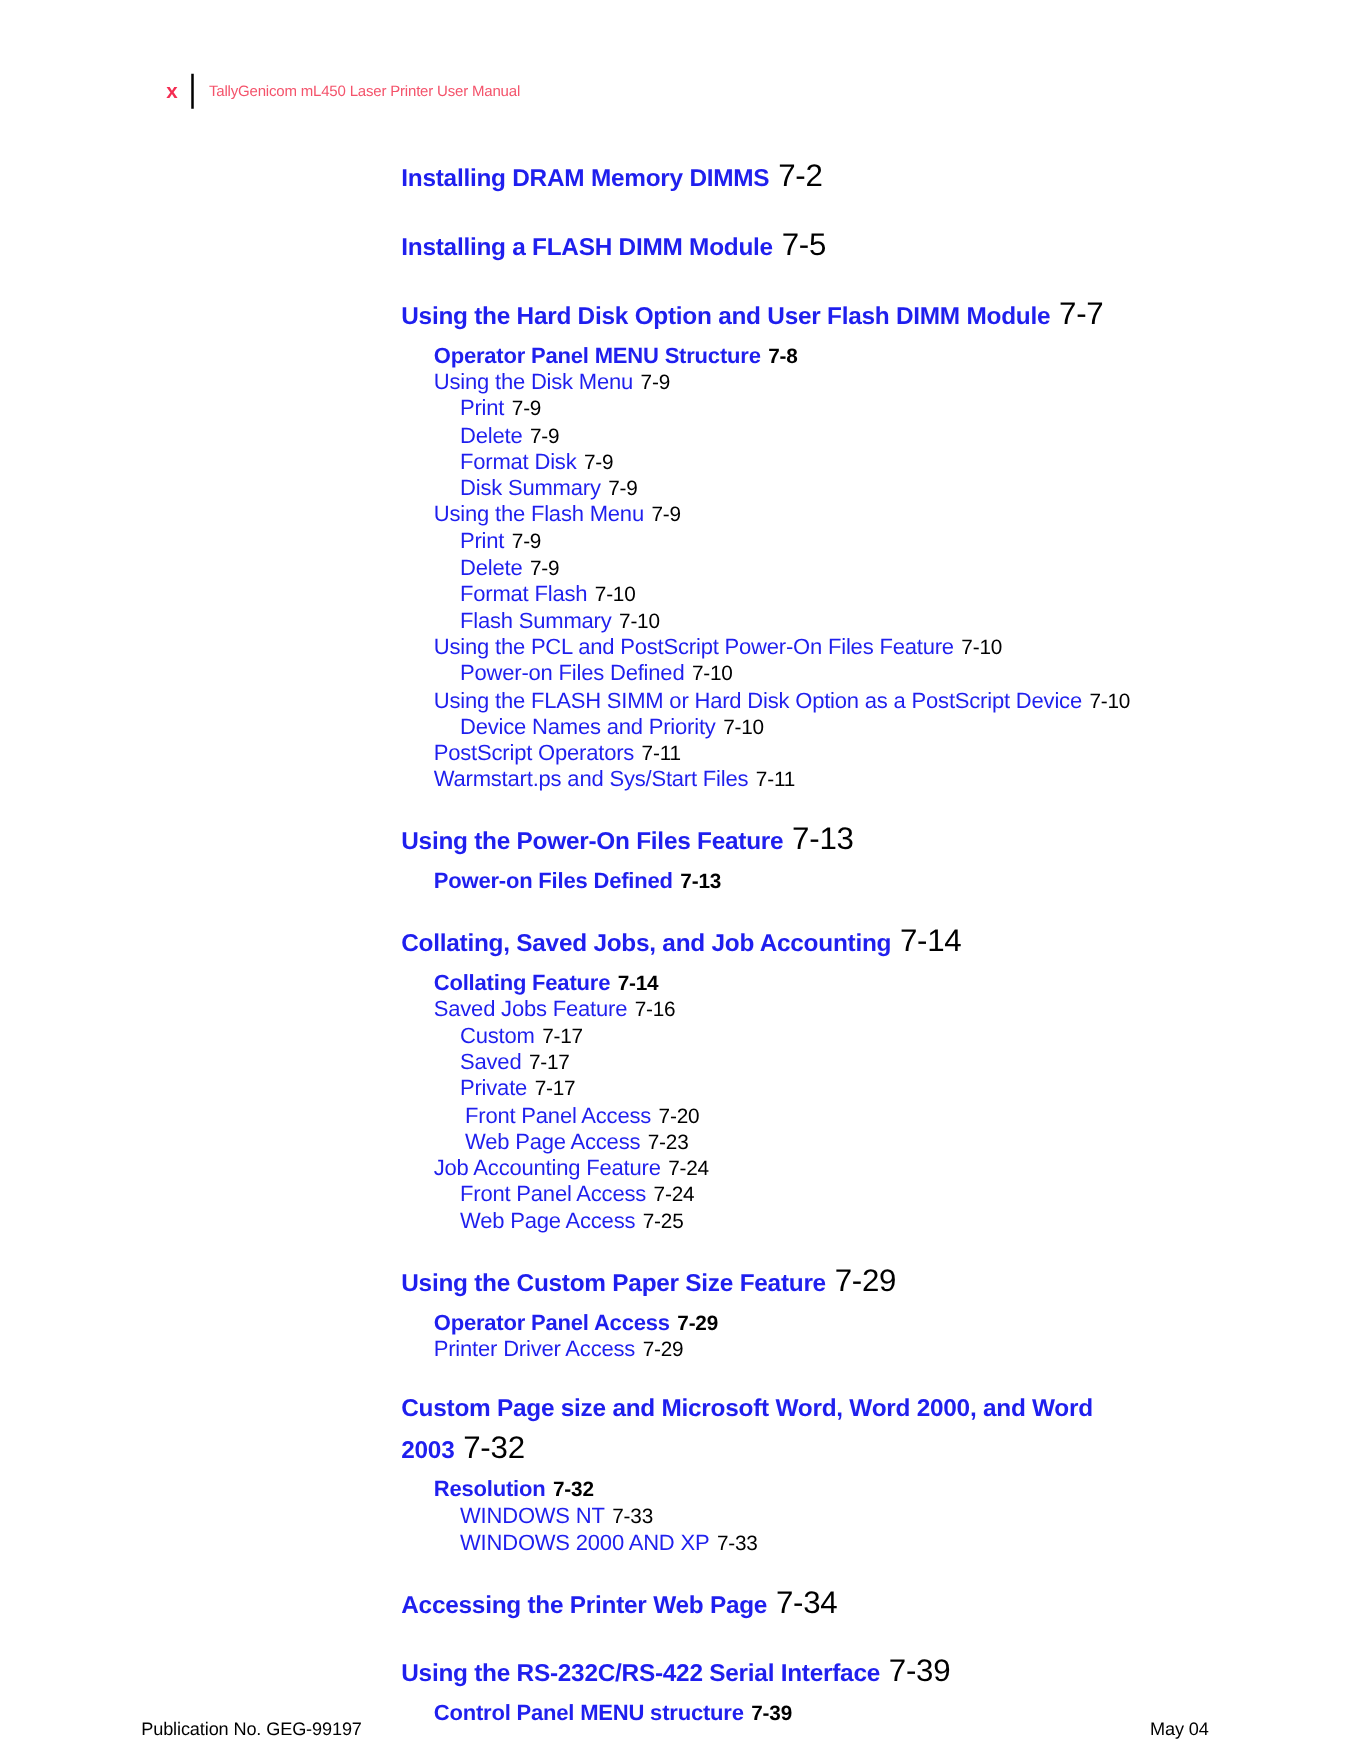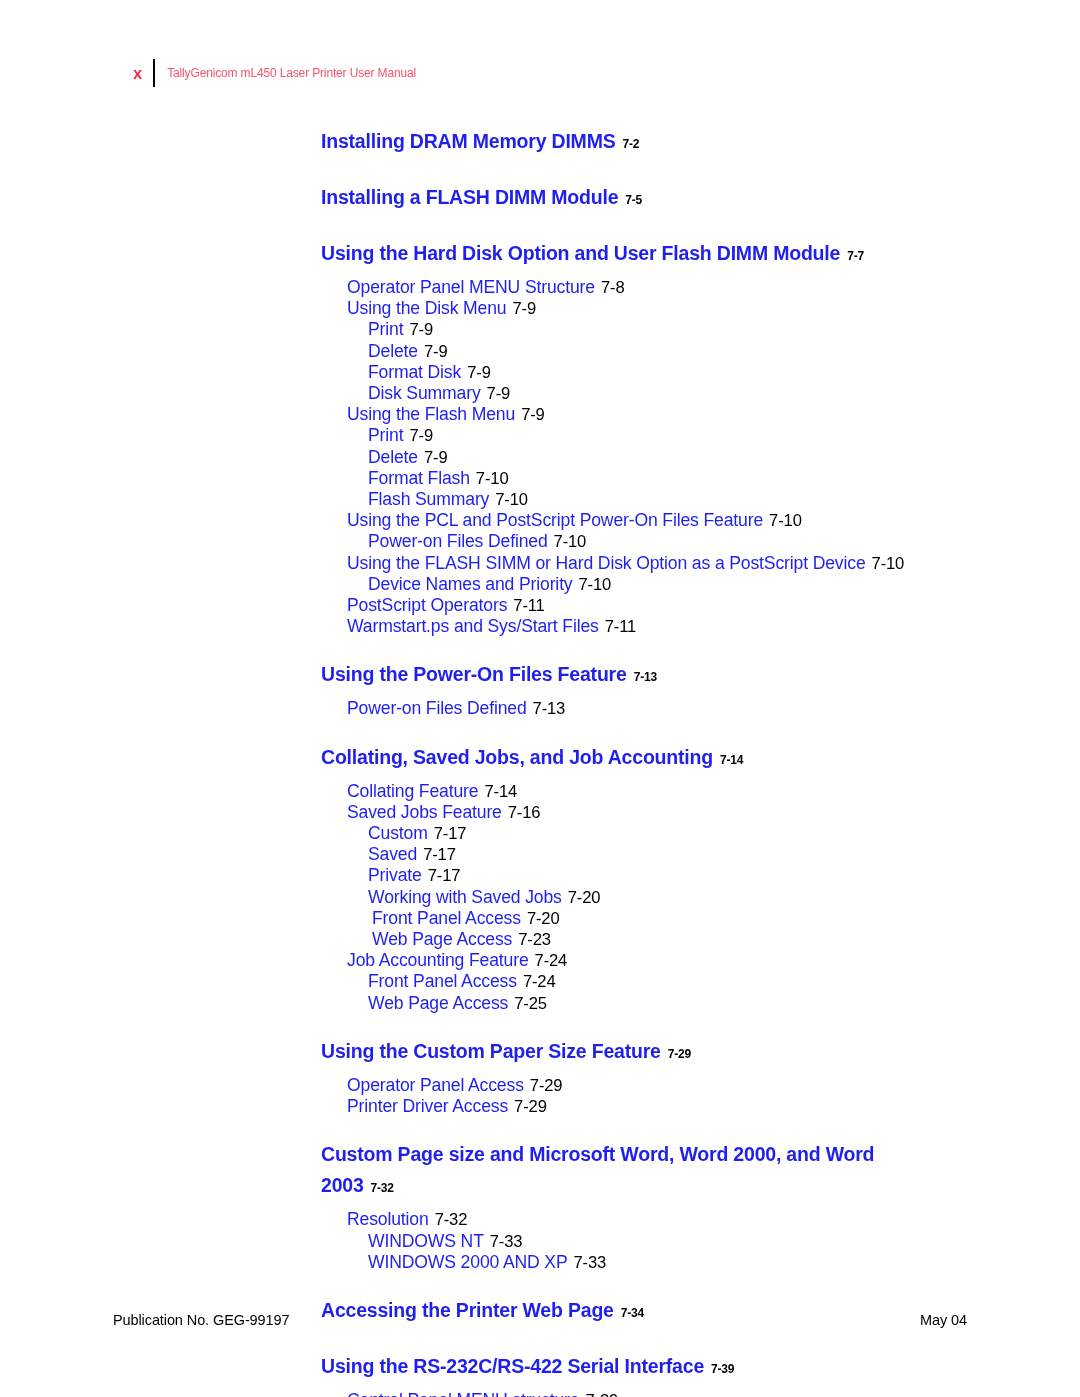--- a/index.html
+++ b/index.html
@@ -75,22 +75,22 @@
   .lvl0 {
     margin-left: 321px;
     font-weight: bold;
     font-size: 19.5px;
     line-height: 31px;
     letter-spacing: -0.2px;
     max-width: 600px;
     white-space: normal;
   }
   .lvl0 .pg {
-    font-weight: bold;
-    font-size: 12px;
+    font-weight: normal;
+    font-size: 25px;
     padding-left: 7px;
     text-align: center;
   }
 
   
   .lvl1 {
     margin-left: 347px;
     font-size: 17.6px;
     line-height: 21.2px;
     letter-spacing: -0.15px;
@@ -110,28 +110,28 @@
   .lvl3 {
     margin-left: 372px;
     font-size: 17.6px;
     line-height: 21.2px;
     letter-spacing: -0.15px;
   }
   .lvl3 .pg { font-size: 16.6px; padding-left: 6px; }
 
   
   .gap-before-head { margin-top: 22px; }
-  .gap-after-head  { margin-top: 5px; }
+  .gap-after-head  { margin-top: 5px; font-weight: bold; }
 
   
   .footer {
     position: absolute;
     left: 113px;
     right: 113px;
-    top: 1312px;
+    top: 1376px;
     display: flex;
     justify-content: space-between;
     align-items: baseline;
     color: #000000;
     font-size: 14.5px;
     letter-spacing: -0.1px;
   }
 </style>
 </head>
 <body>
@@ -166,21 +166,20 @@
       <div class="entry lvl1"><span class="label">PostScript Operators</span><span class="pg">7-11</span></div>
       <div class="entry lvl1"><span class="label">Warmstart.ps and Sys/Start Files</span><span class="pg">7-11</span></div>
       <div class="entry lvl0 gap-before-head"><span class="label">Using the Power-On Files Feature</span><span class="pg">7-13</span></div>
       <div class="entry lvl1 gap-after-head"><span class="label">Power-on Files Defined</span><span class="pg">7-13</span></div>
       <div class="entry lvl0 gap-before-head"><span class="label">Collating, Saved Jobs, and Job Accounting</span><span class="pg">7-14</span></div>
       <div class="entry lvl1 gap-after-head"><span class="label">Collating Feature</span><span class="pg">7-14</span></div>
       <div class="entry lvl1"><span class="label">Saved Jobs Feature</span><span class="pg">7-16</span></div>
       <div class="entry lvl2"><span class="label">Custom</span><span class="pg">7-17</span></div>
       <div class="entry lvl2"><span class="label">Saved</span><span class="pg">7-17</span></div>
       <div class="entry lvl2"><span class="label">Private</span><span class="pg">7-17</span></div>
-      <div class="entry lvl2"><span class="label">Working with Saved Jobs</span><span class="pg">7-20</span></div>
       <div class="entry lvl3"><span class="label">Front Panel Access</span><span class="pg">7-20</span></div>
       <div class="entry lvl3"><span class="label">Web Page Access</span><span class="pg">7-23</span></div>
       <div class="entry lvl1"><span class="label">Job Accounting Feature</span><span class="pg">7-24</span></div>
       <div class="entry lvl2"><span class="label">Front Panel Access</span><span class="pg">7-24</span></div>
       <div class="entry lvl2"><span class="label">Web Page Access</span><span class="pg">7-25</span></div>
       <div class="entry lvl0 gap-before-head"><span class="label">Using the Custom Paper Size Feature</span><span class="pg">7-29</span></div>
       <div class="entry lvl1 gap-after-head"><span class="label">Operator Panel Access</span><span class="pg">7-29</span></div>
       <div class="entry lvl1"><span class="label">Printer Driver Access</span><span class="pg">7-29</span></div>
       <div class="entry lvl0 gap-before-head"><span class="label">Custom Page size and Microsoft Word, Word 2000, and Word 2003</span><span class="pg">7-32</span></div>
       <div class="entry lvl1 gap-after-head"><span class="label">Resolution</span><span class="pg">7-32</span></div>

